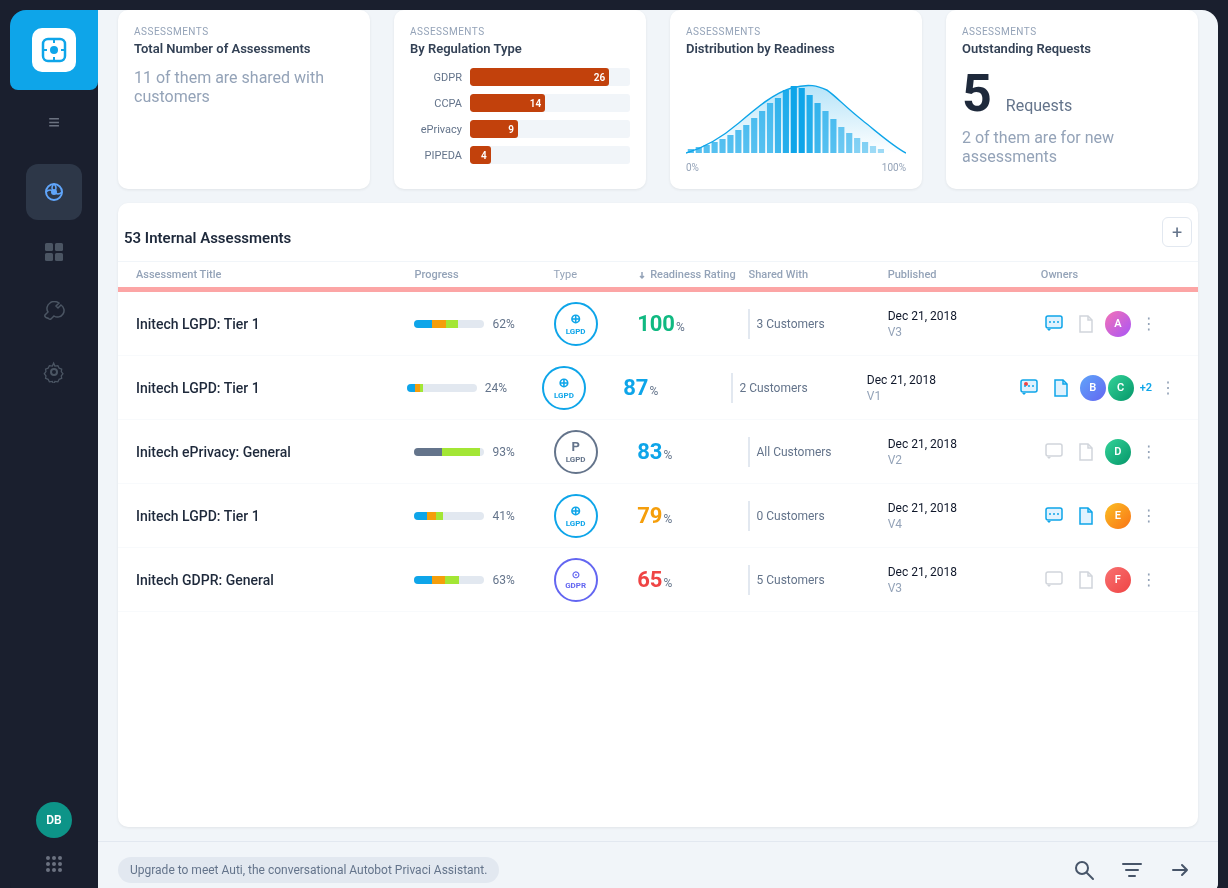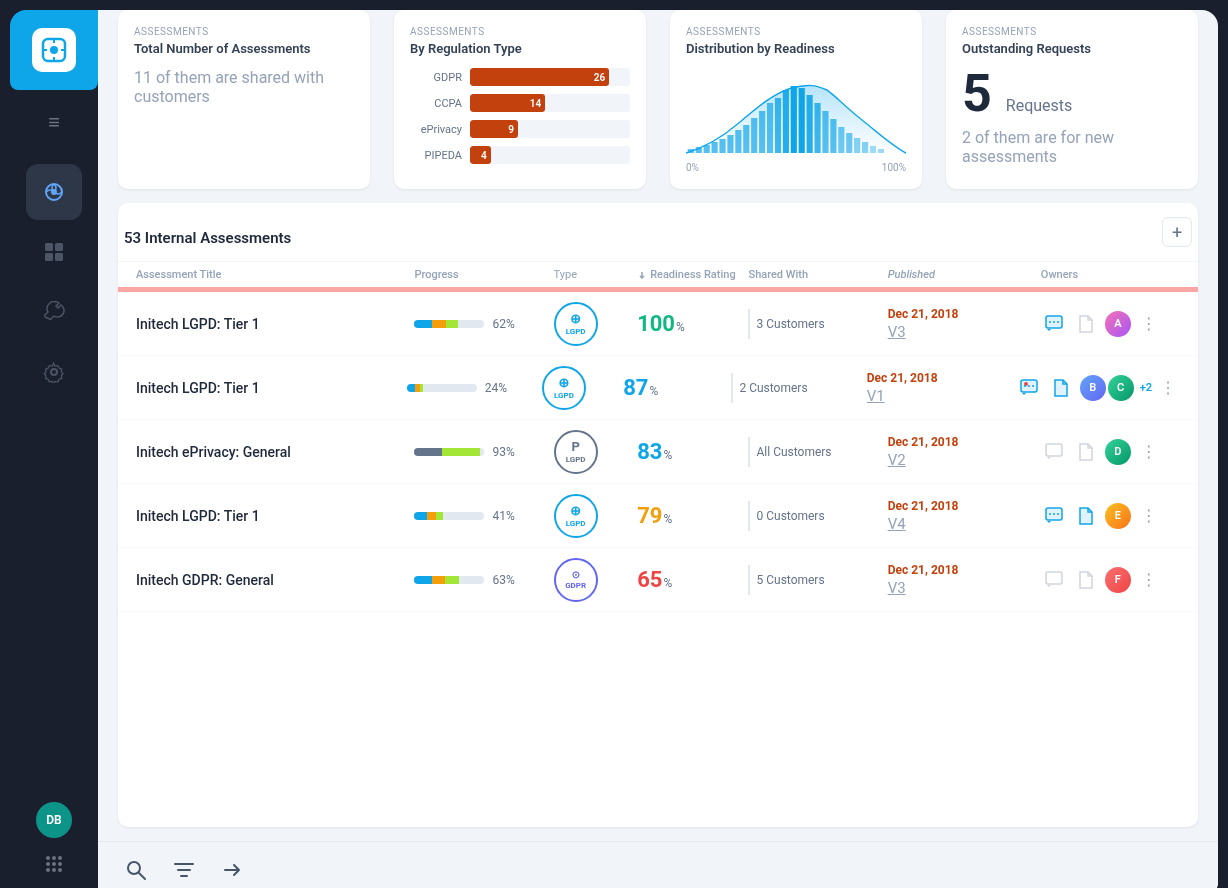--- a/index.html
+++ b/index.html
@@ -351,27 +351,26 @@
       margin-right: 6px;
     }
     
     .published-cell {
       display: flex;
       flex-direction: column;
       gap: 2px;
     }
     .published-date {
       font-size: 12px;
-      color: #c2410c;
-      font-weight: 700;
+      color: #0f172a;
+      font-weight: 400;
     }
     .published-version {
-      font-size: 15px;
+      font-size: 12px;
       color: #94a3b8;
-      text-decoration: underline;
     }
     
     .actions-cell {
       display: flex;
       align-items: center;
       gap: 6px;
     }
     .action-icon {
       width: 26px;
       height: 26px;
@@ -452,21 +451,21 @@
     .col-headers-full {
       display: flex;
       padding: 6px 18px;
       border-bottom: 5px solid #fca5a5;
     }
     .col-assessment { flex: 2; font-size: 11px; color: #94a3b8; font-weight: 500; }
     .col-progress { flex: 1; font-size: 11px; color: #94a3b8; font-weight: 500; }
     .col-type { flex: 0.6; font-size: 11px; color: #94a3b8; font-weight: 400; }
     .col-readiness { flex: 0.8; font-size: 11px; color: #94a3b8; font-weight: 500; display: flex; flex-direction: column; align-items: flex-start; }
     .col-shared { flex: 1; font-size: 11px; color: #94a3b8; font-weight: 500; }
-    .col-published { flex: 1.1; font-size: 11px; color: #94a3b8; font-weight: 500; font-style: italic; }
+    .col-published { flex: 1.1; font-size: 11px; color: #94a3b8; font-weight: 500; }
     .col-owners { flex: 1; font-size: 11px; color: #94a3b8; font-weight: 500; }
 
     .row-full {
       display: flex;
       padding: 8px 18px;
       border-bottom: 1px solid #f8fafc;
       align-items: center;
       min-height: 64px;
     }
     .cell-assessment { flex: 2; }
@@ -990,20 +989,25 @@
               <span class="av-text">F</span>
             </div>
             <div class="more-btn">⋮</div>
           </div>
         </div>
 
       </div>
     </div>
 
     <div class="bottom-bar">
+      <div class="chatbot-msg">
+        <div class="chatbot-bubble">
+          <span>Upgrade to meet Auti, the conversational Autobot Privaci Assistant.</span>
+        </div>
+      </div>
       <div class="bottom-icons">
         <div class="bottom-icon-btn">
           <svg width="22" height="22" viewBox="0 0 22 22" fill="none">
             <circle cx="9" cy="9" r="6" stroke="#475569" stroke-width="2"></circle>
             <path d="M14 14 L20 20" stroke="#475569" stroke-width="2" stroke-linecap="round"></path>
           </svg>
         </div>
         <div class="bottom-icon-btn">
           <svg width="22" height="22" viewBox="0 0 22 22" fill="none">
             <path d="M2 5 L20 5 M5 11 L17 11 M8 17 L14 17" stroke="#475569" stroke-width="2" stroke-linecap="round"></path>

